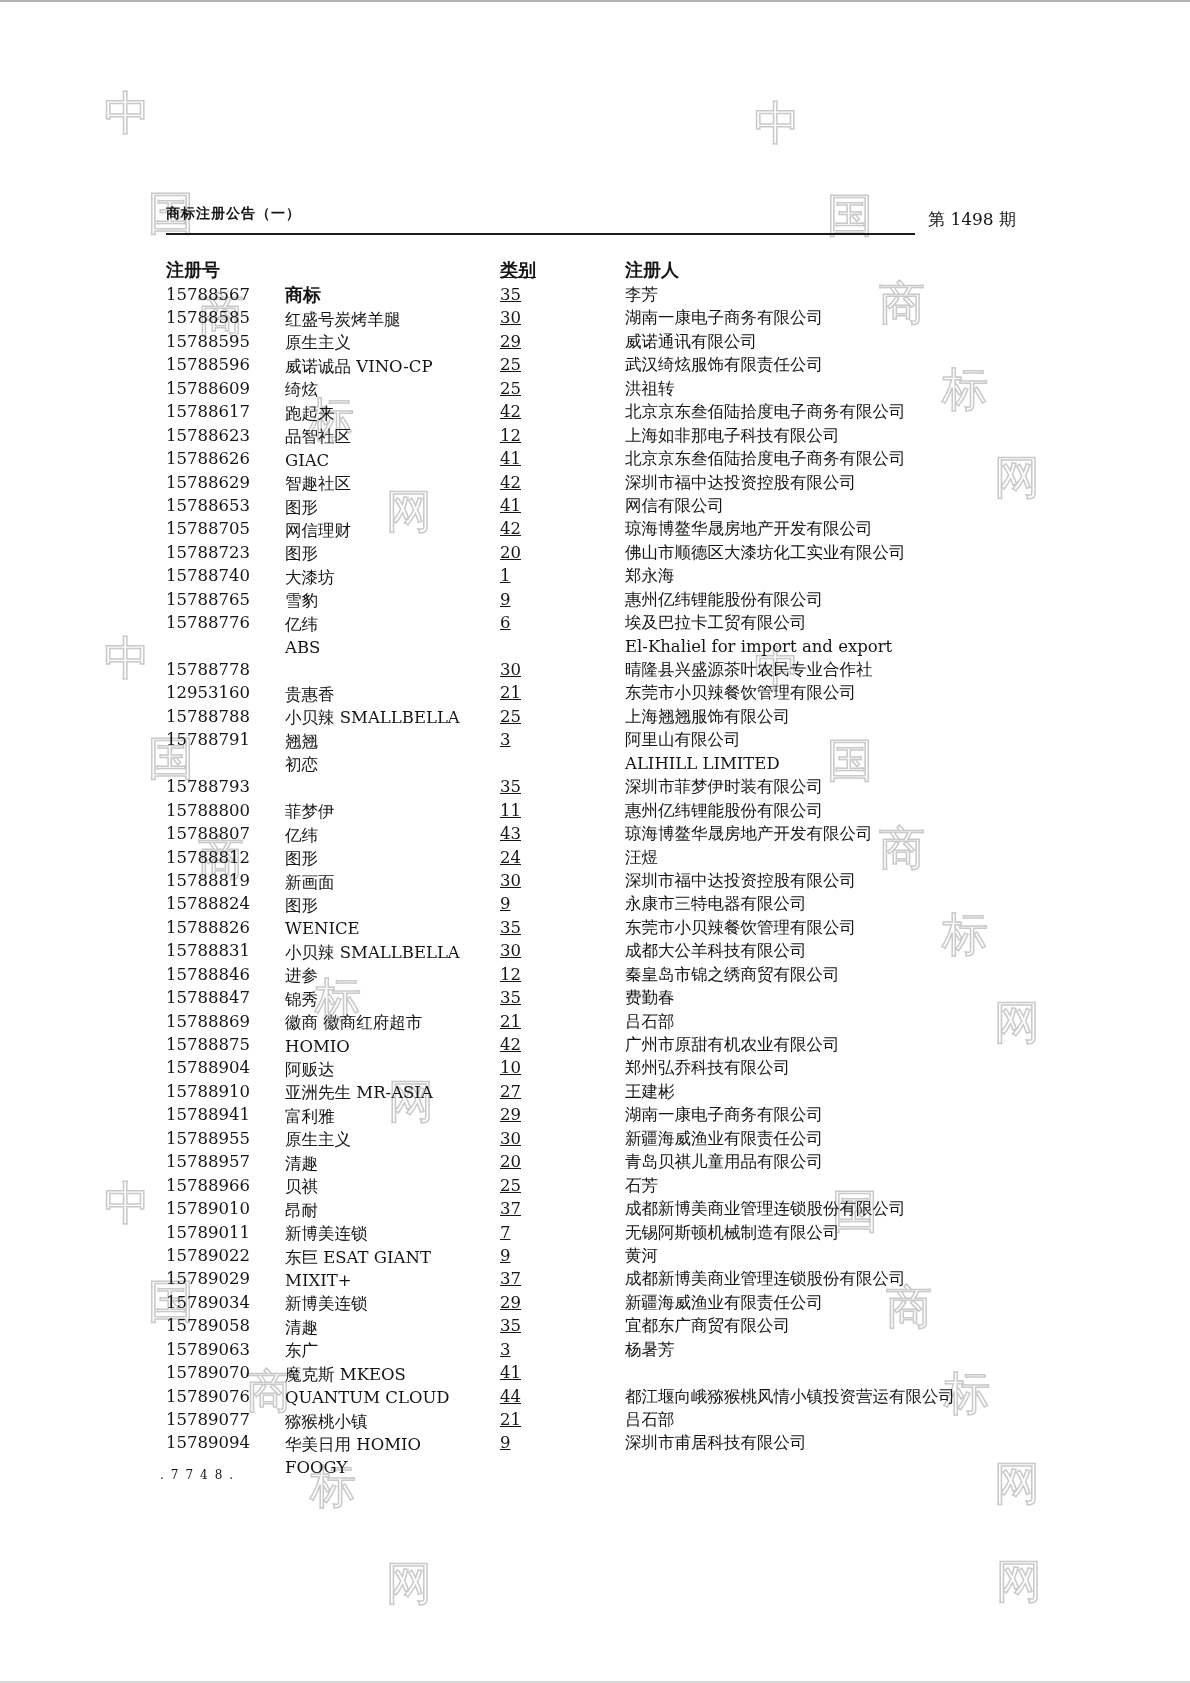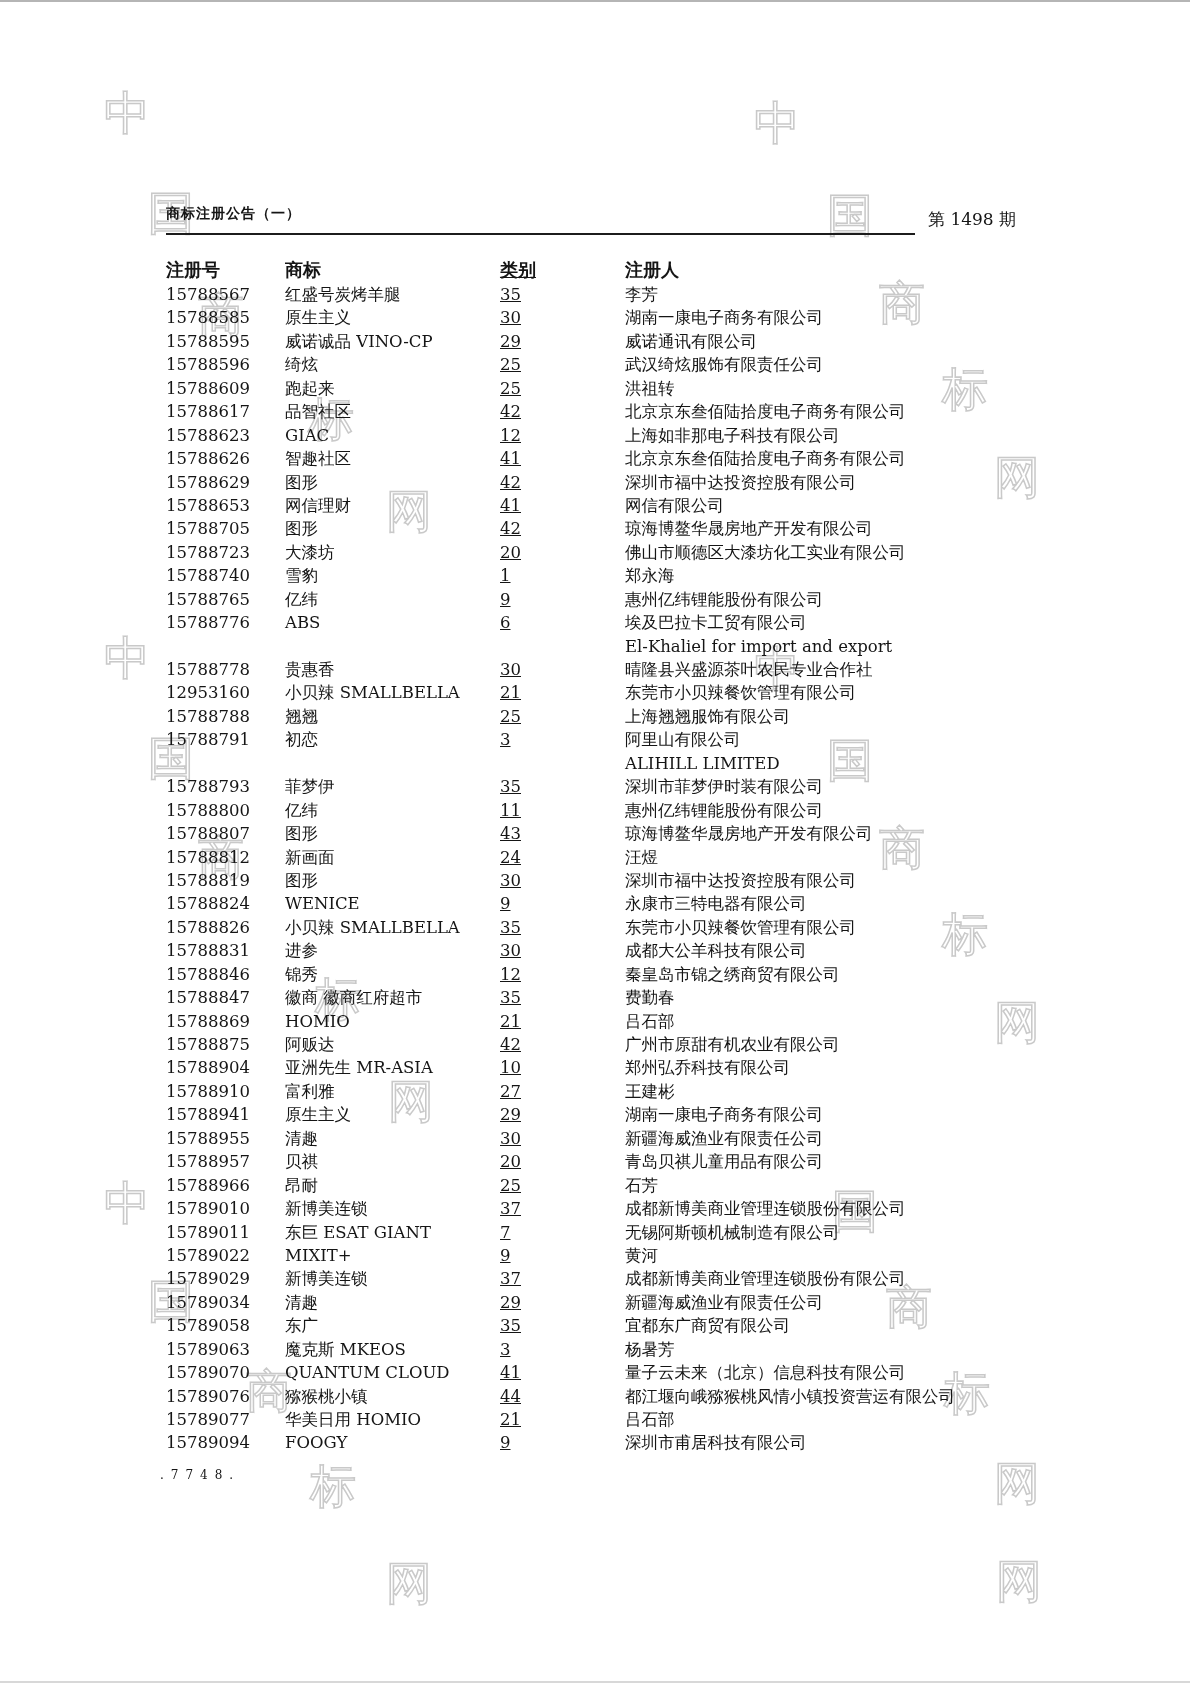--- a/index.html
+++ b/index.html
@@ -46,21 +46,21 @@
     position:absolute;left:166px;top:256px;
     display:flex;
     font-family:"Liberation Sans","DejaVu Sans",sans-serif;
     font-weight:bold;font-size:18px;
     white-space:nowrap;
   }
   .tbody{position:absolute;left:166px;top:281px;}
   .trow{display:flex;height:23.45px;line-height:23.45px;font-size:16.5px;white-space:nowrap;}
   .cell{display:block;overflow:visible;}
   .c1{width:119px;}
-  .c2{width:215px;}
+  .c2{width:215px;margin-top:25px;}
   .c3{width:125px;text-decoration:underline;}
   .c4{width:420px;}
   
   .page-no{
     position:absolute;left:160px;top:1466px;
     font-size:12px;letter-spacing:7px;white-space:nowrap;
   }
 </style>
 </head>
 <body>
@@ -385,21 +385,20 @@
       <div class="trow">
         <span class="cell c1">15789063</span>
         <span class="cell c2">魔克斯 MKEOS</span>
         <span class="cell c3">3</span>
         <span class="cell c4">杨暑芳</span>
       </div>
       <div class="trow">
         <span class="cell c1">15789070</span>
         <span class="cell c2">QUANTUM CLOUD</span>
         <span class="cell c3">41</span>
-        <span class="cell c4">量子云未来（北京）信息科技有限公司</span>
       </div>
       <div class="trow">
         <span class="cell c1">15789076</span>
         <span class="cell c2">猕猴桃小镇</span>
         <span class="cell c3">44</span>
         <span class="cell c4">都江堰向峨猕猴桃风情小镇投资营运有限公司</span>
       </div>
       <div class="trow">
         <span class="cell c1">15789077</span>
         <span class="cell c2">华美日用 HOMIO</span>

